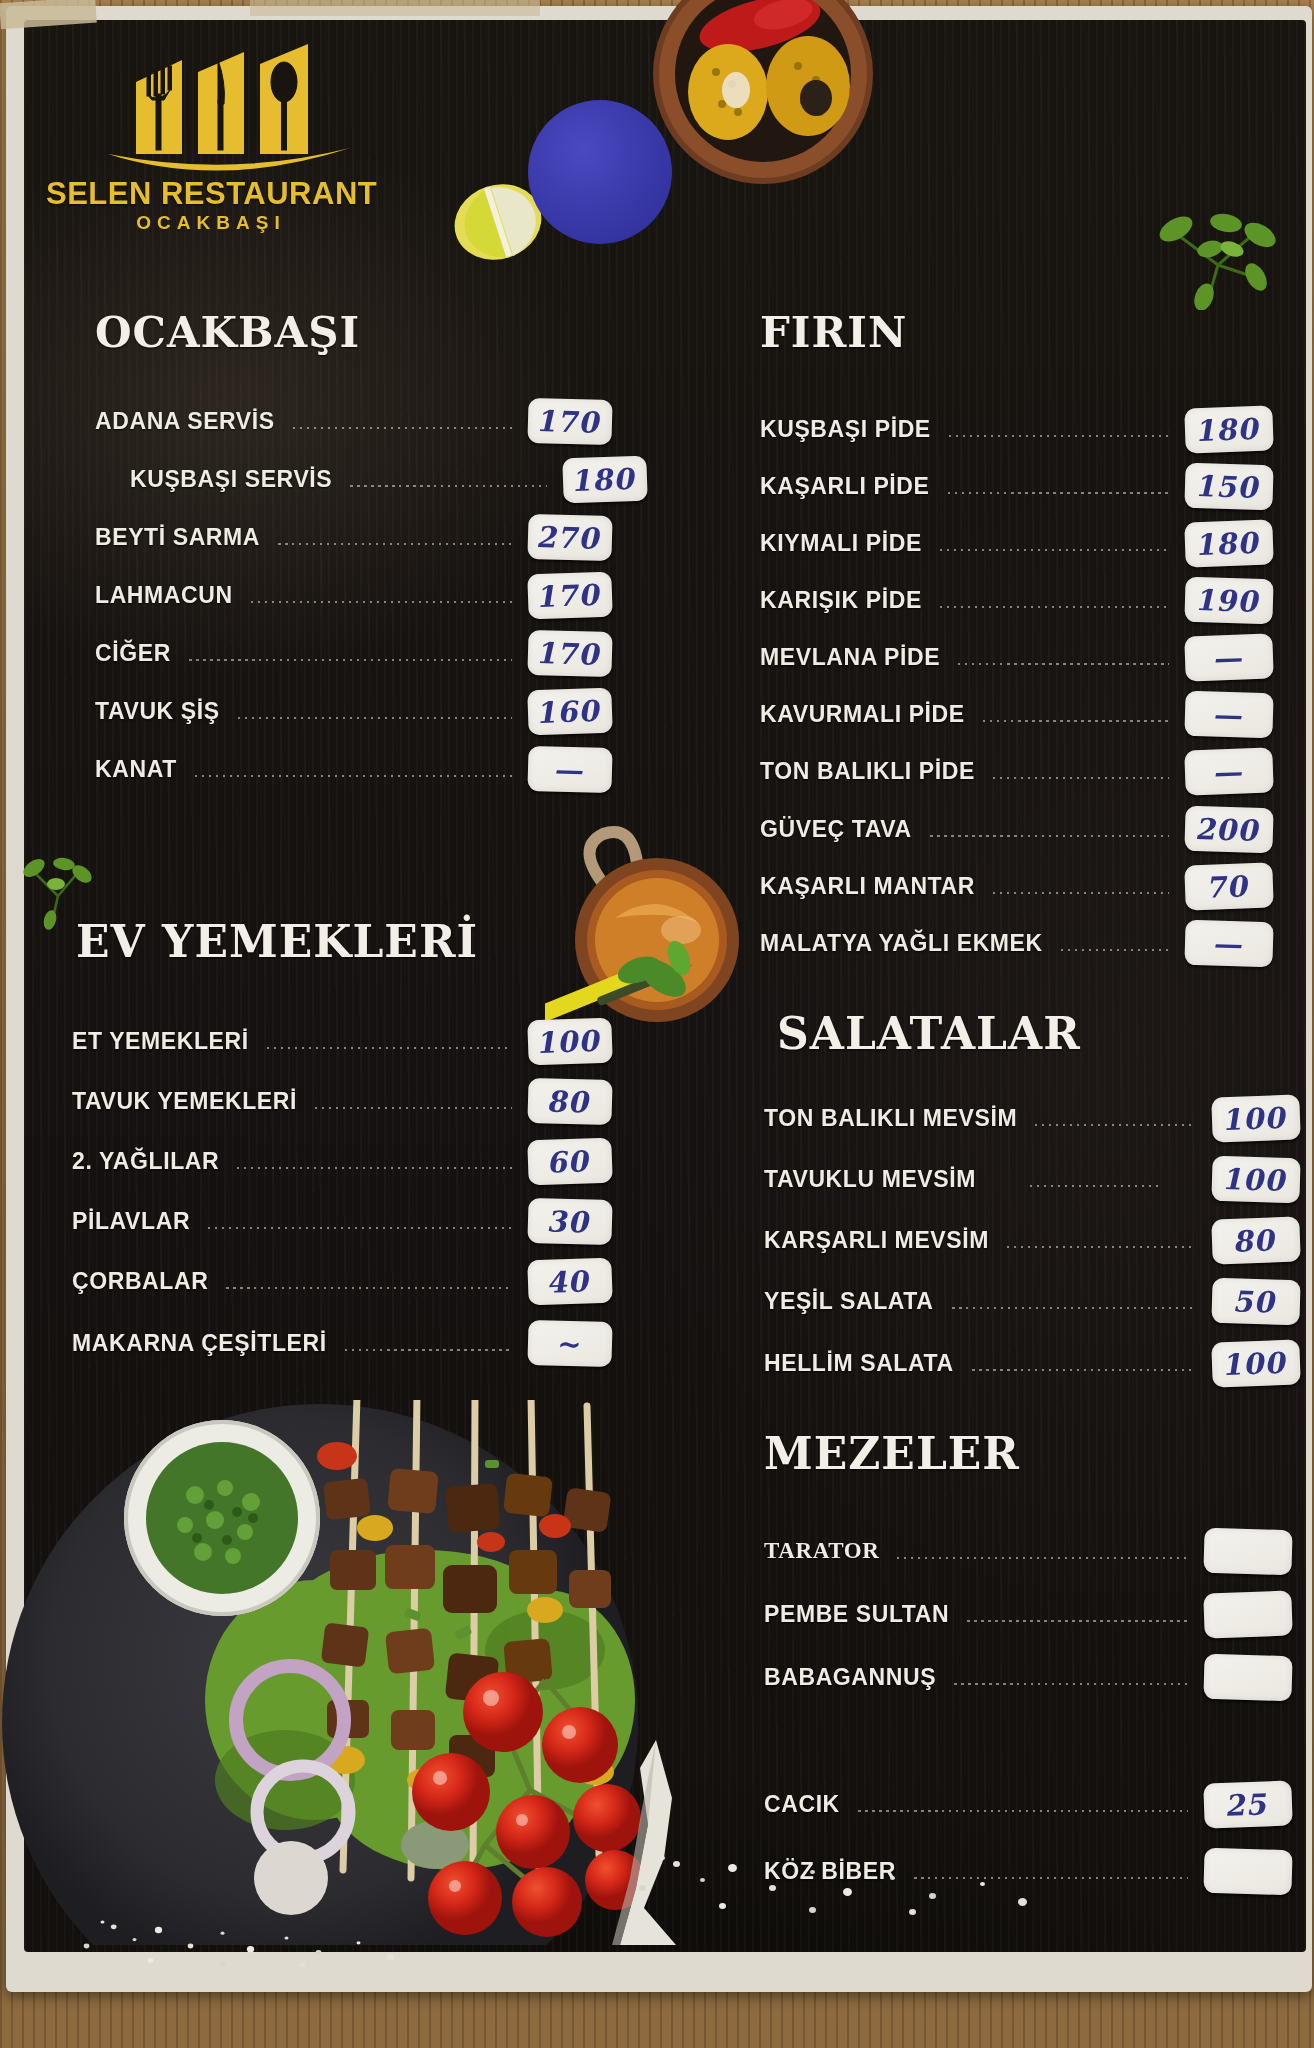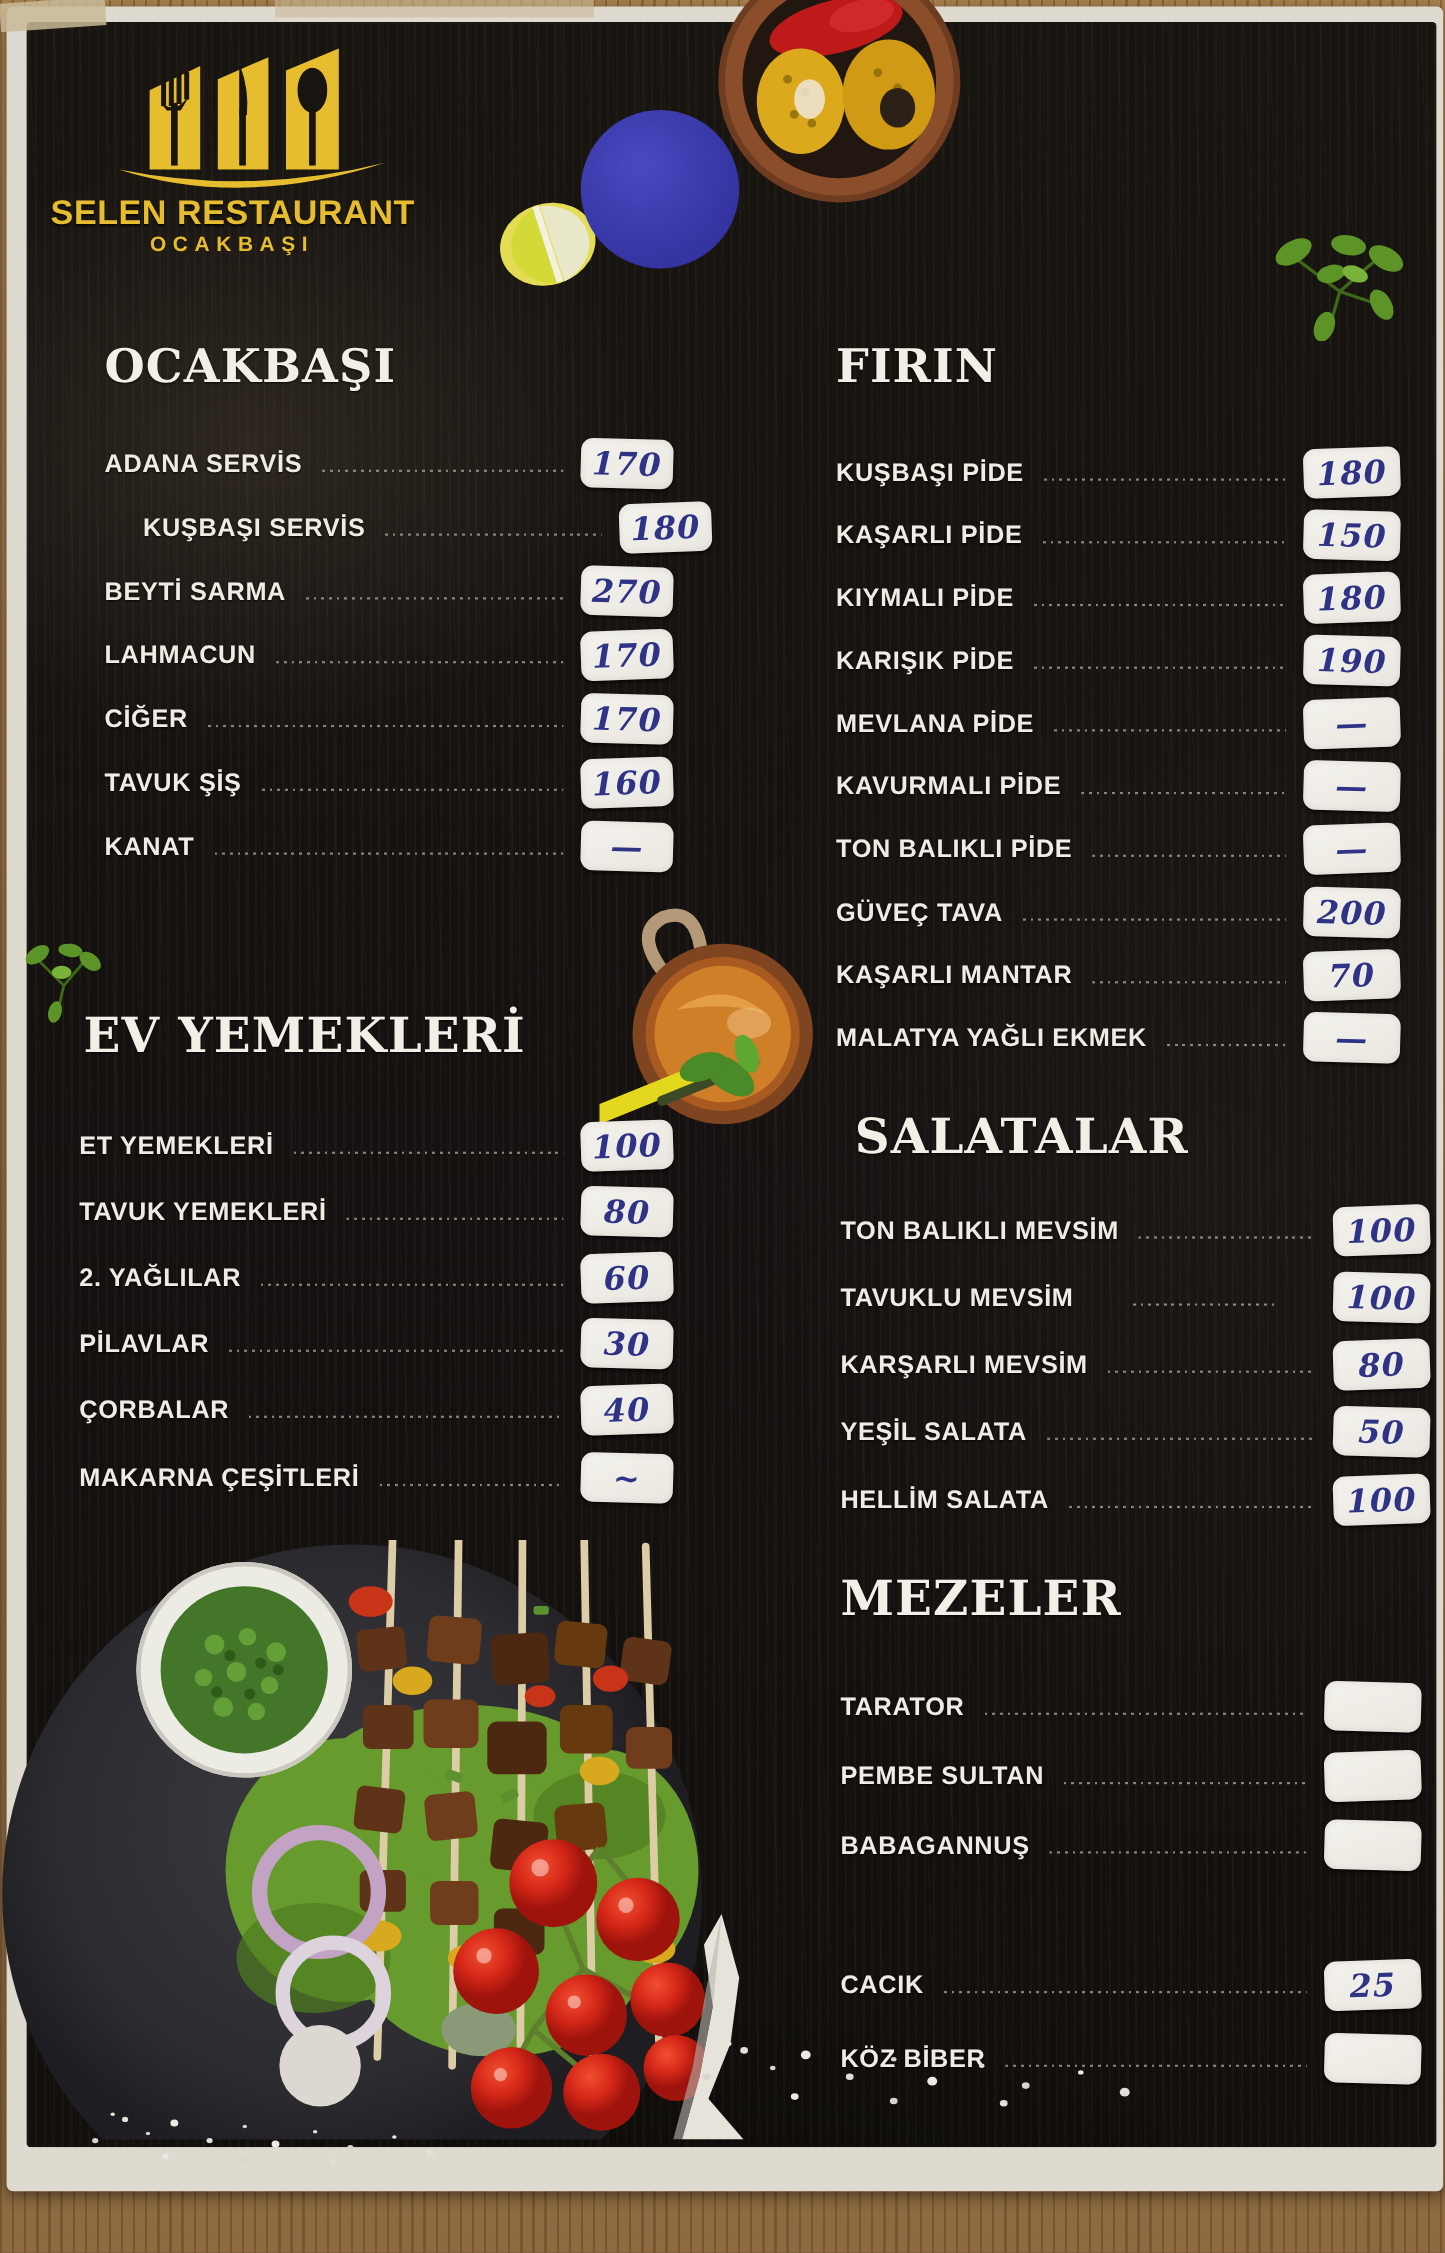--- a/index.html
+++ b/index.html
@@ -465,21 +465,21 @@
       <span class="lbl">YEŞİL SALATA</span>
       <span class="leader"></span>
       <span class="tag">50</span>
     </div>
   <div class="row colD" style="top:1340px;">
       <span class="lbl">HELLİM SALATA</span>
       <span class="leader"></span>
       <span class="tag">100</span>
     </div>
 
-  <div class="row colE" style="top:1528px;">
+  <div class="row colE" style="top:1528px;font-family:Liberation Serif, serif;">
       <span class="lbl">TARATOR</span>
       <span class="leader"></span>
       <span class="tag"></span>
     </div>
   <div class="row colE" style="top:1591px;">
       <span class="lbl">PEMBE SULTAN</span>
       <span class="leader"></span>
       <span class="tag"></span>
     </div>
   <div class="row colE" style="top:1654px;">

